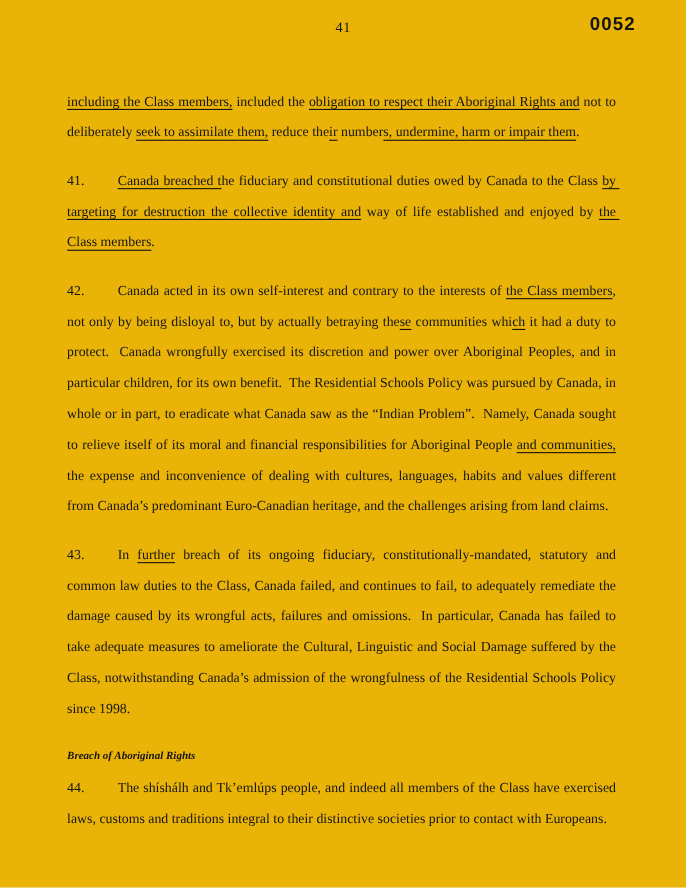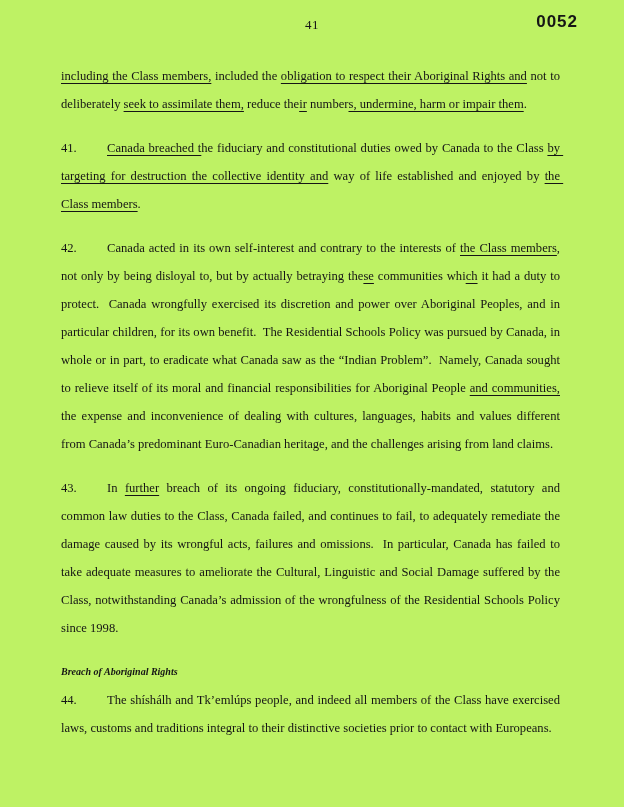--- a/index.html
+++ b/index.html
@@ -1,20 +1,20 @@
 <!DOCTYPE html>
 <html><head>
 <meta charset="utf-8">
 <style>
   html, body { margin: 0; padding: 0; background: #ffffff; }
   .page {
     position: relative;
     width: 624px;
     height: 807px;
-    background: #bef264;
+    background: #eab308;
     overflow: hidden;
     font-family: "Liberation Serif", serif;
     color: #151515;
   }
   .page-number {
     position: absolute;
     top: 17px;
     left: 0;
     right: 0;
     text-align: center;
@@ -35,21 +35,21 @@
     position: absolute;
     left: 61px;
     top: 62px;
     width: 499px;
     font-size: 12.6px;
     line-height: 28px;
     text-align: justify;
     white-space: pre-wrap;
   }
   .para { margin: 16px 0 0 0; }
-  .doc-body > :first-child { margin-top: 0; }
+  .doc-body > :first-child { margin-top: 16px; }
   .num { display: inline-block; width: 46px; }
   .heading {
     font-size: 10px;
     font-weight: 700;
     font-style: italic;
     margin: 16px 0 0 0;
     text-align: left;
     line-height: 28px;
   }
   .heading + .para { margin-top: 0; font-family: Liberation Serif, serif; }

